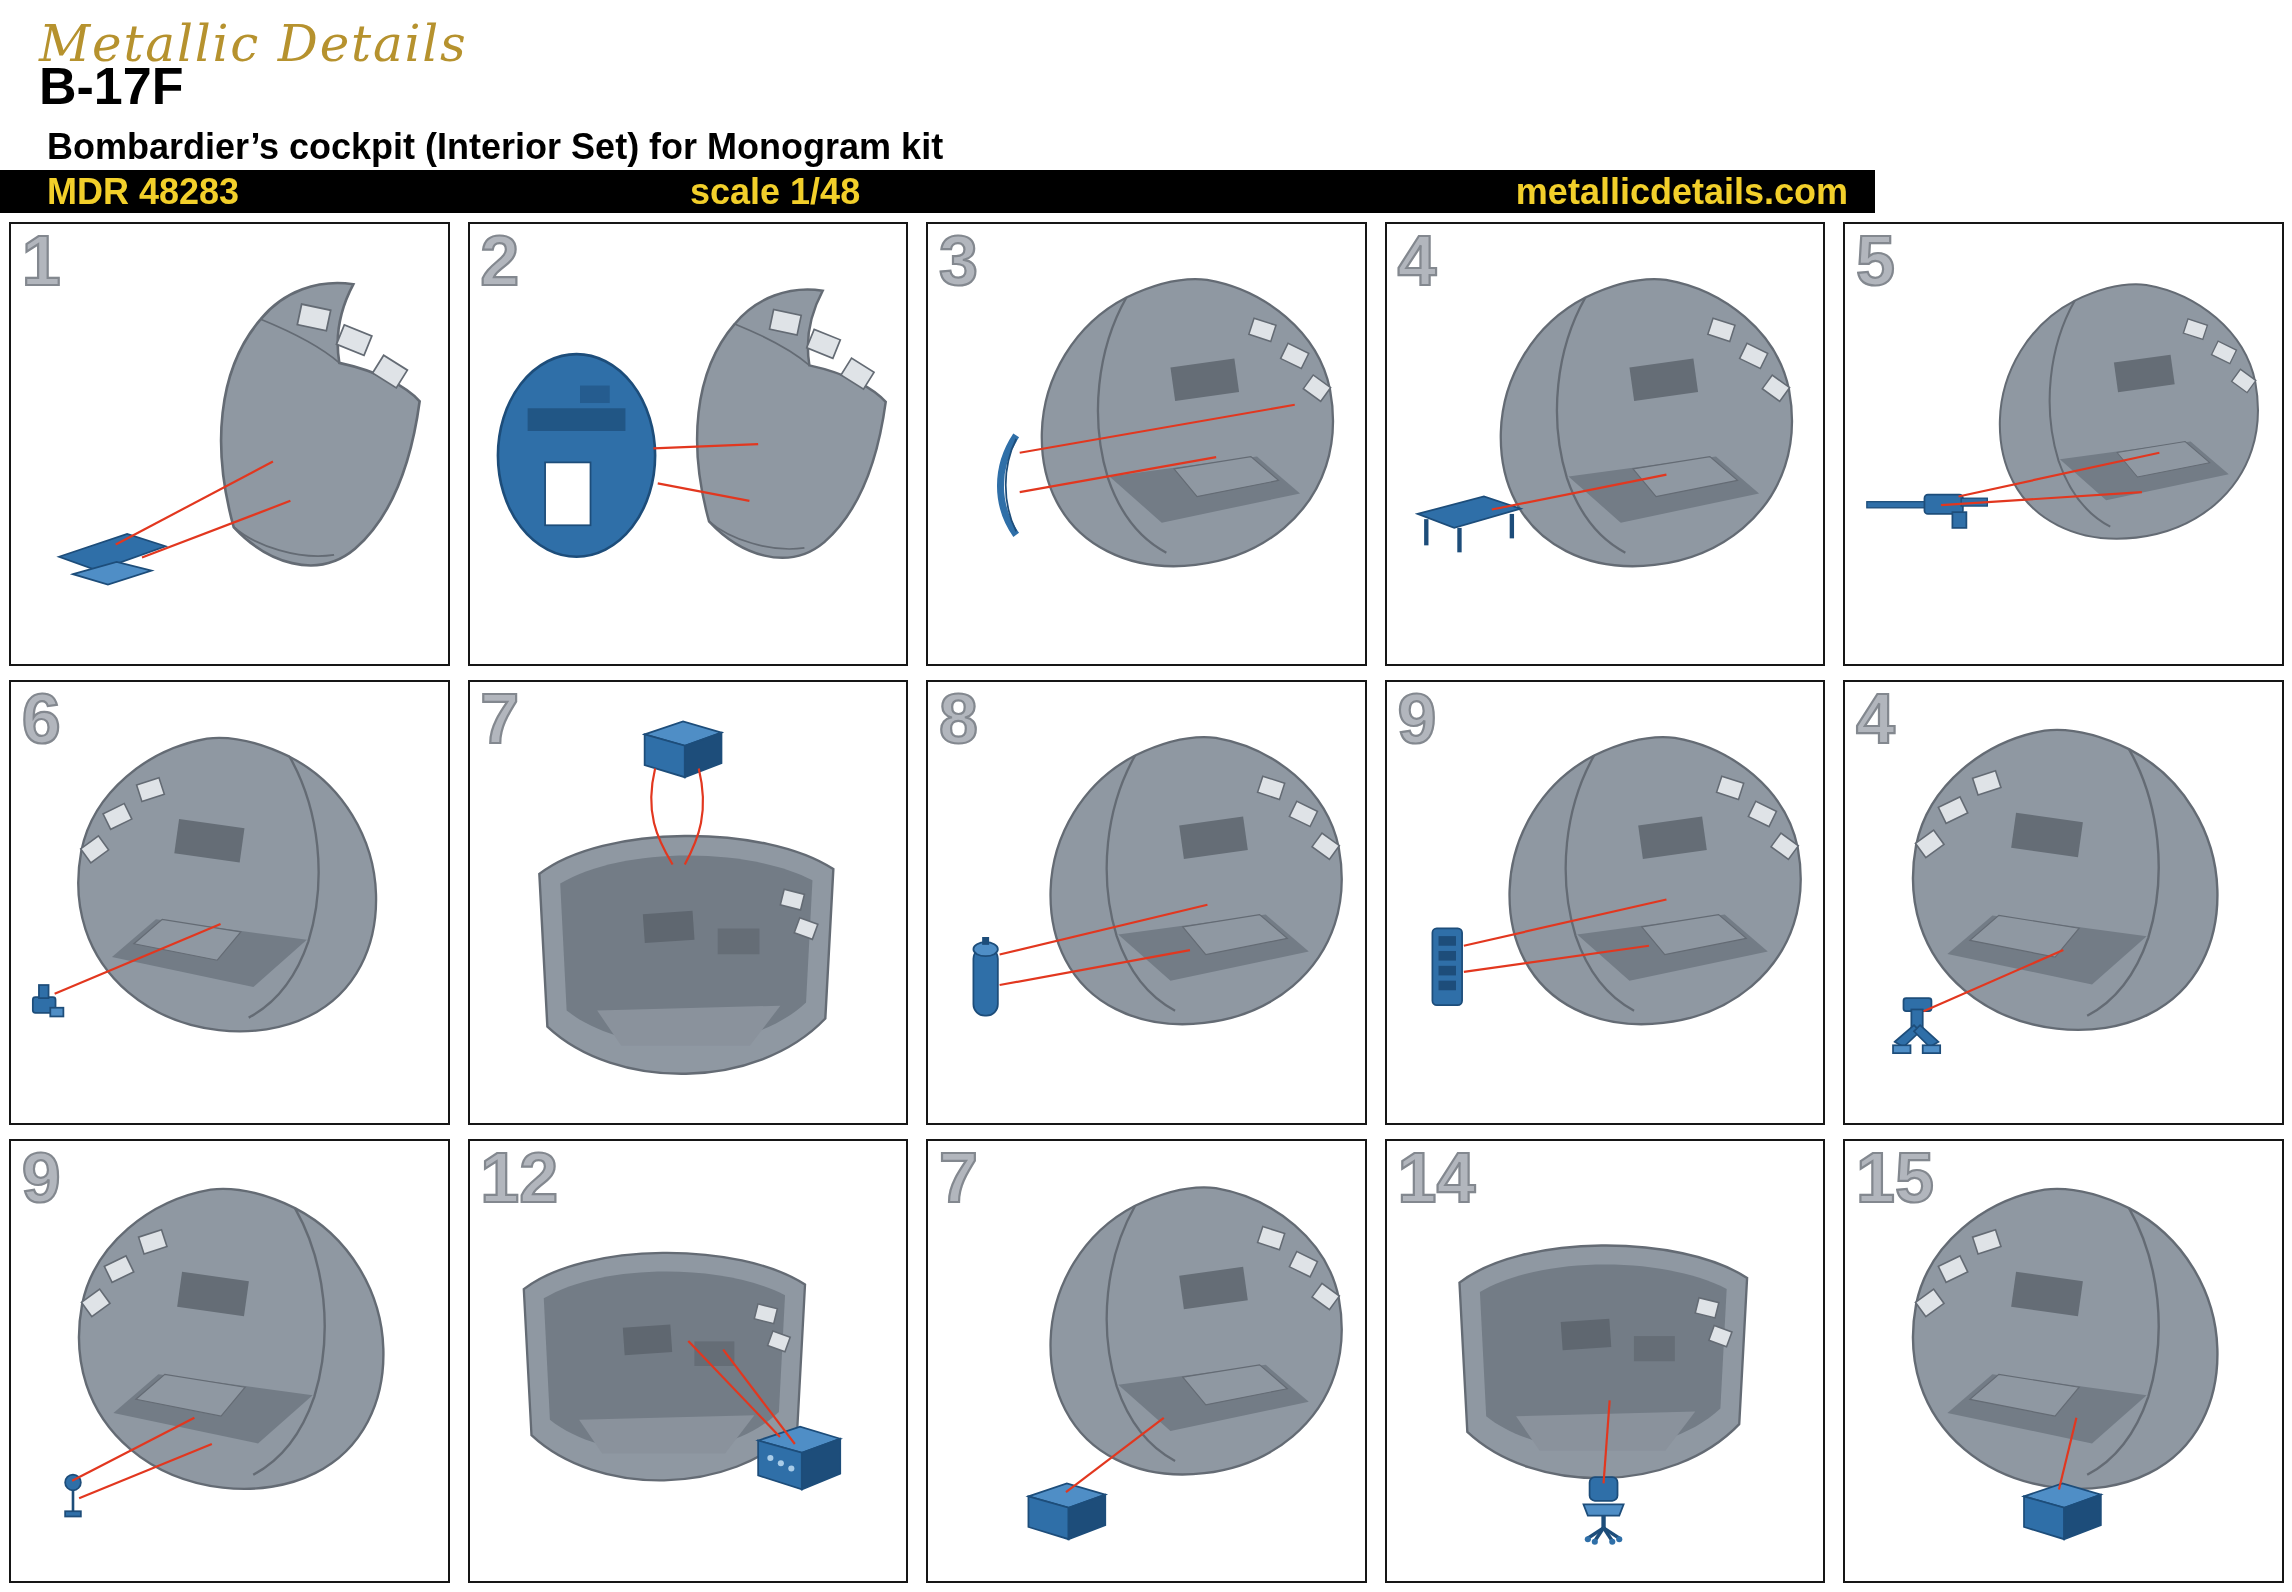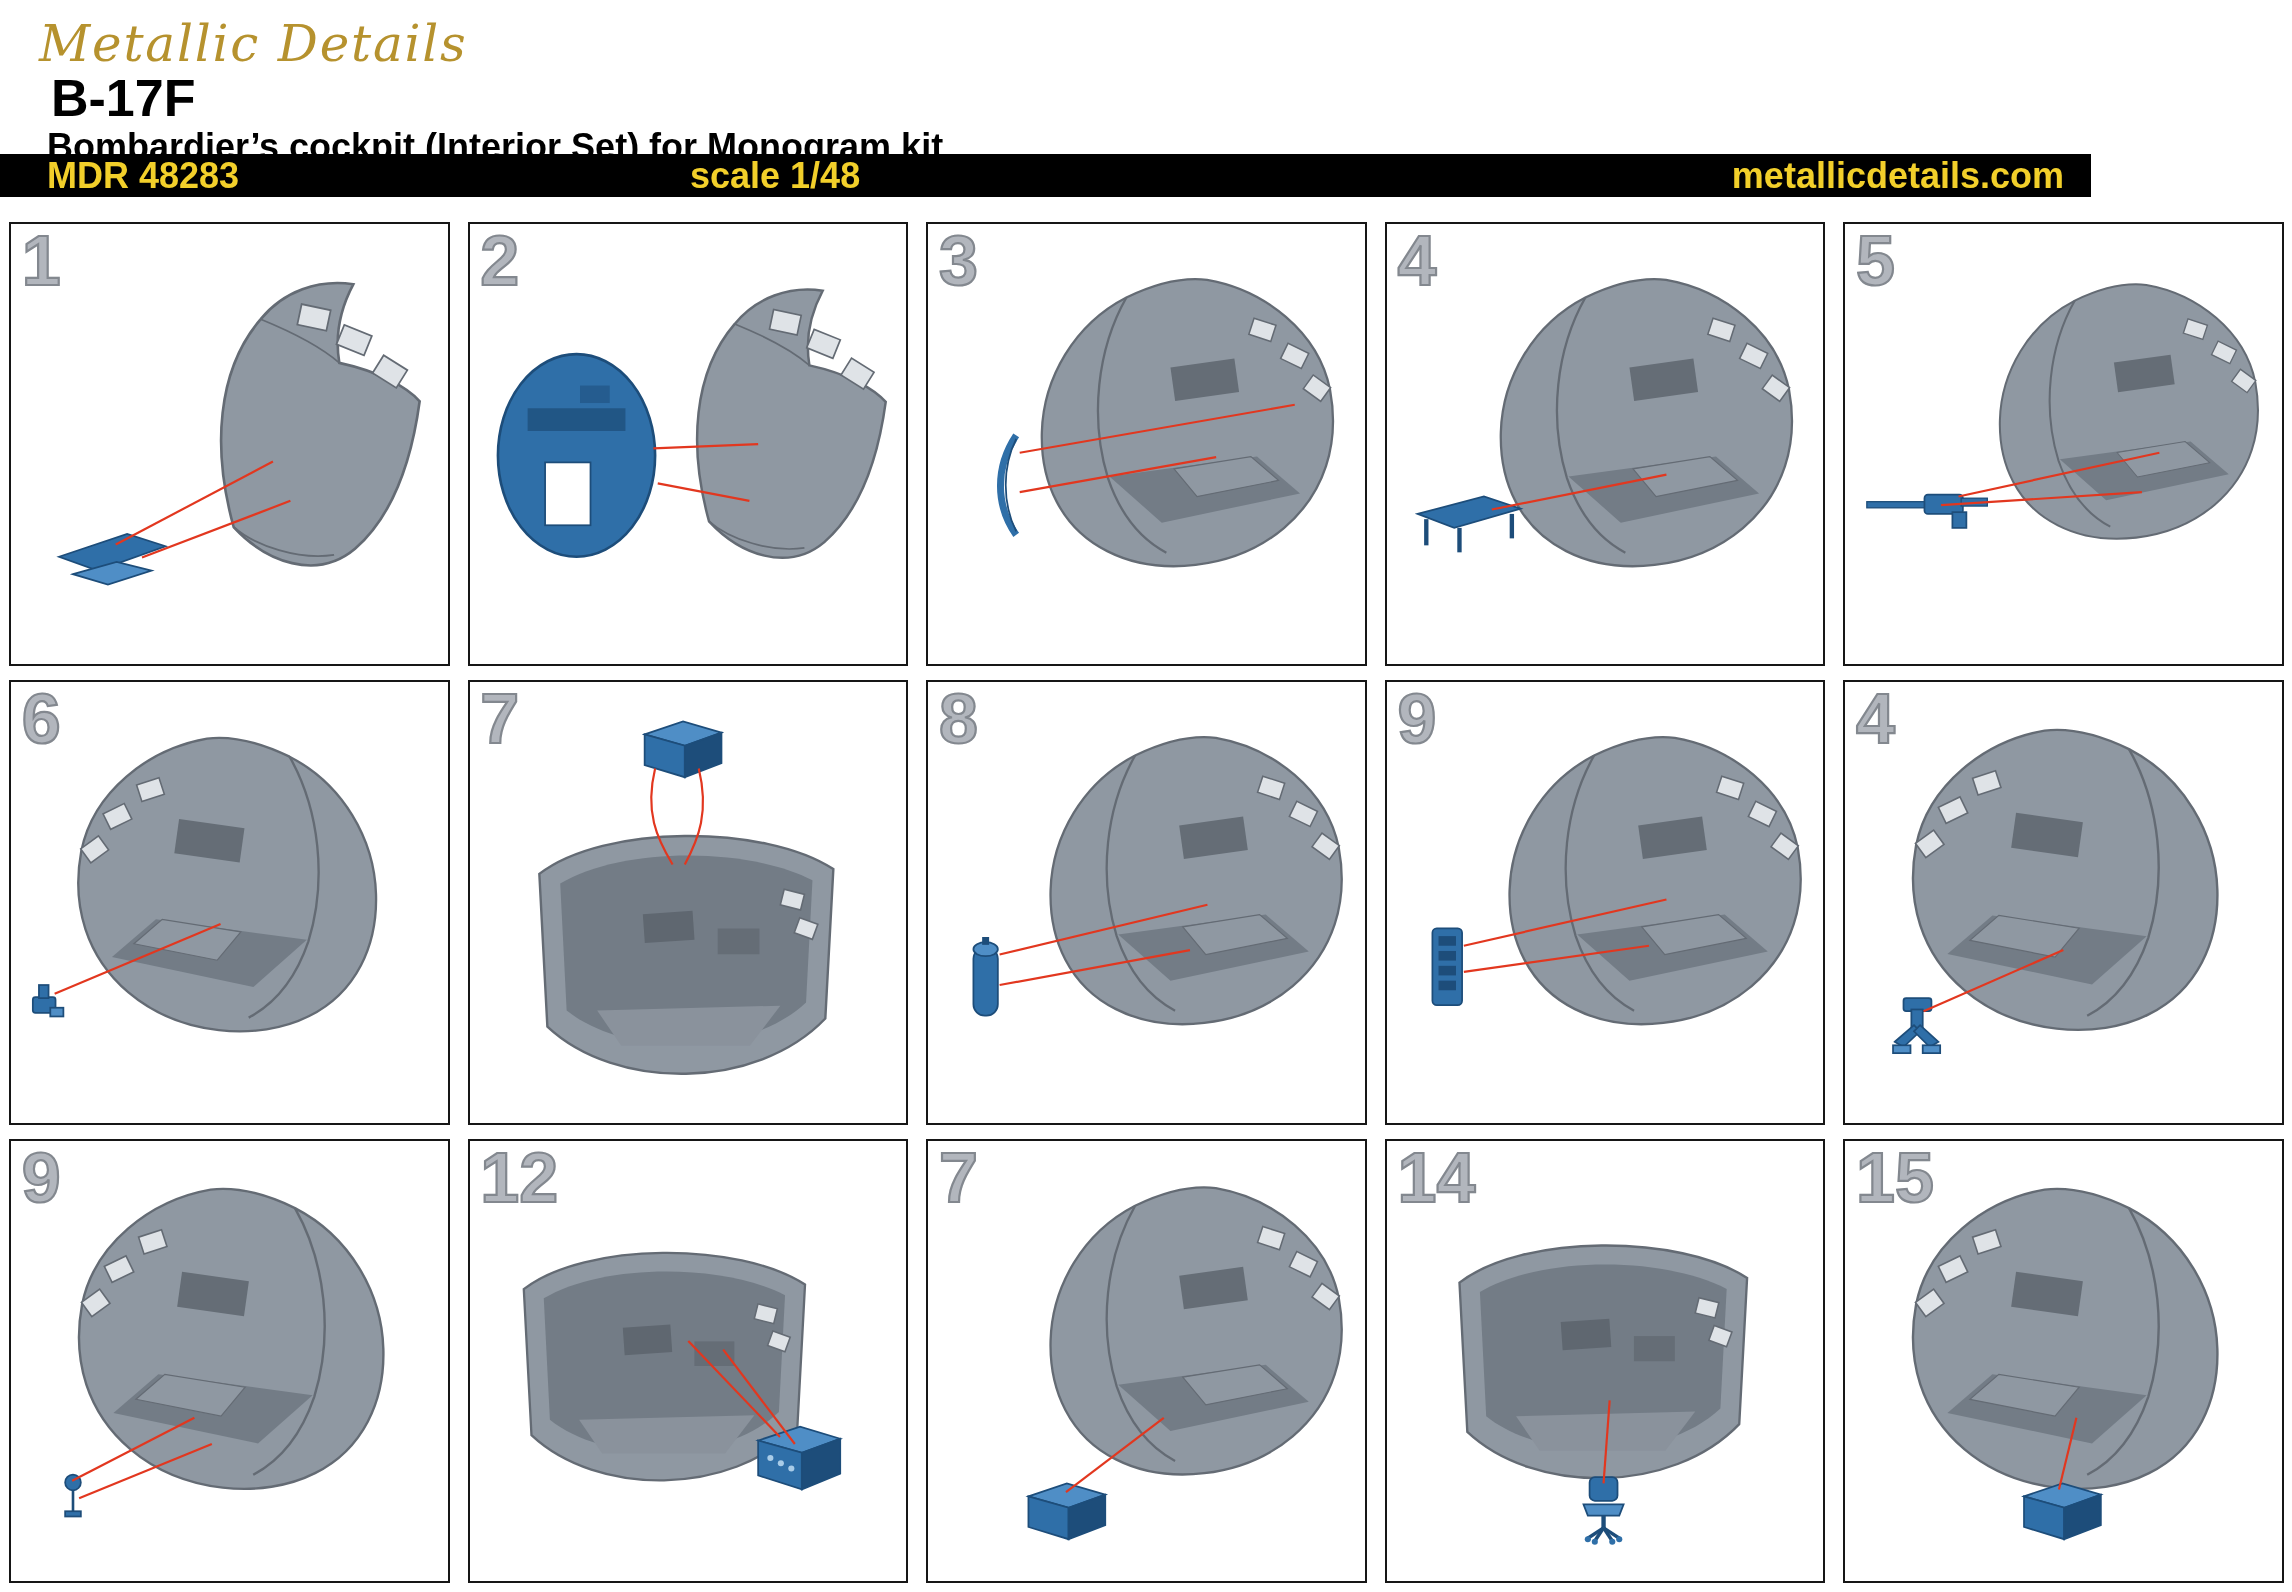--- a/index.html
+++ b/index.html
@@ -1,24 +1,24 @@
 <!DOCTYPE html>
 <html style="font-size:14.3px"><head>
 <meta charset="utf-8">
 <style>
   html,body{margin:0;padding:0}
   body{width:2293px;height:1592px;position:relative;background:#ffffff;
        font-family:"Liberation Sans",sans-serif;overflow:hidden}
 
   .logo{position:absolute;left:39px;top:15px;font-family:"DejaVu Serif",serif;
         font-style:italic;font-weight:normal;font-size:50px;color:#b6922e;letter-spacing:1.8px}
-  .title{position:absolute;left:39px;top:56px;font-size:52px;font-weight:bold;color:#000;margin:12px}
+  .title{position:absolute;left:39px;top:56px;font-size:52px;font-weight:bold;color:#000;margin:0}
   .subtitle{position:absolute;left:39px;top:118px;font-size:36px;font-weight:bold;color:#000;margin:8px}
 
-  .infobar{position:absolute;left:0;top:154px;width:2091px;height:43px;background:#000}
+  .infobar{position:absolute;left:0;top:170px;width:1875px;height:43px;background:#000}
   .infobar span{position:absolute;top:0;line-height:43px;font-size:36px;font-weight:bold;color:#f2cf2a}
   .code{left:47px}
   .scale{left:690px}
   .site{right:27px}
 
   .grid{position:absolute;left:9px;right:9px;top:222px;bottom:9px;display:grid;
         grid-template-columns:repeat(5,1fr);grid-template-rows:repeat(3,1fr);gap:14.3px 18px}
   .panel{position:relative;border:2.7px solid #161616;background:#fff;overflow:hidden}
   .num{position:absolute;top:1.8px;left:10.7px;font-size:70px;font-weight:bold;color:#b2b6bd;
        -webkit-text-stroke:2.2px #83888f;text-shadow:0 0 0.9px #83888f;z-index:2;line-height:1}

